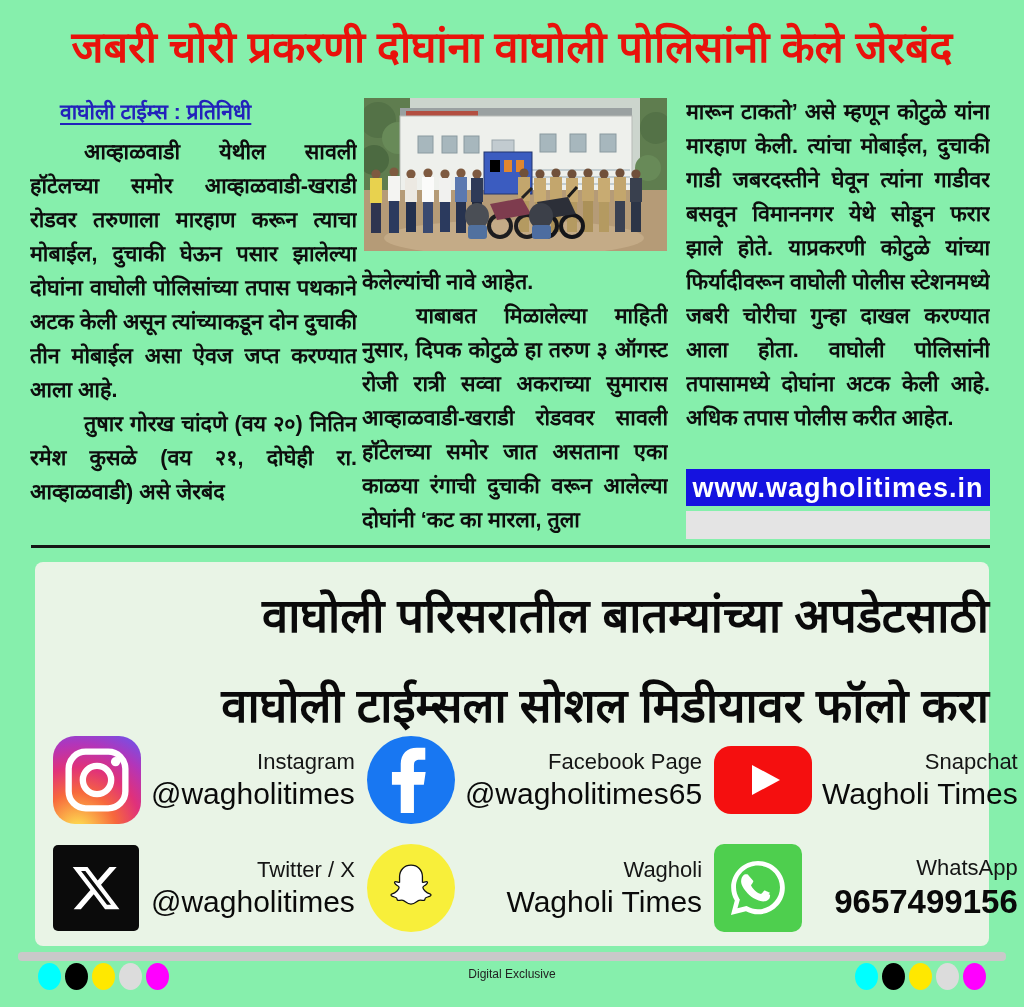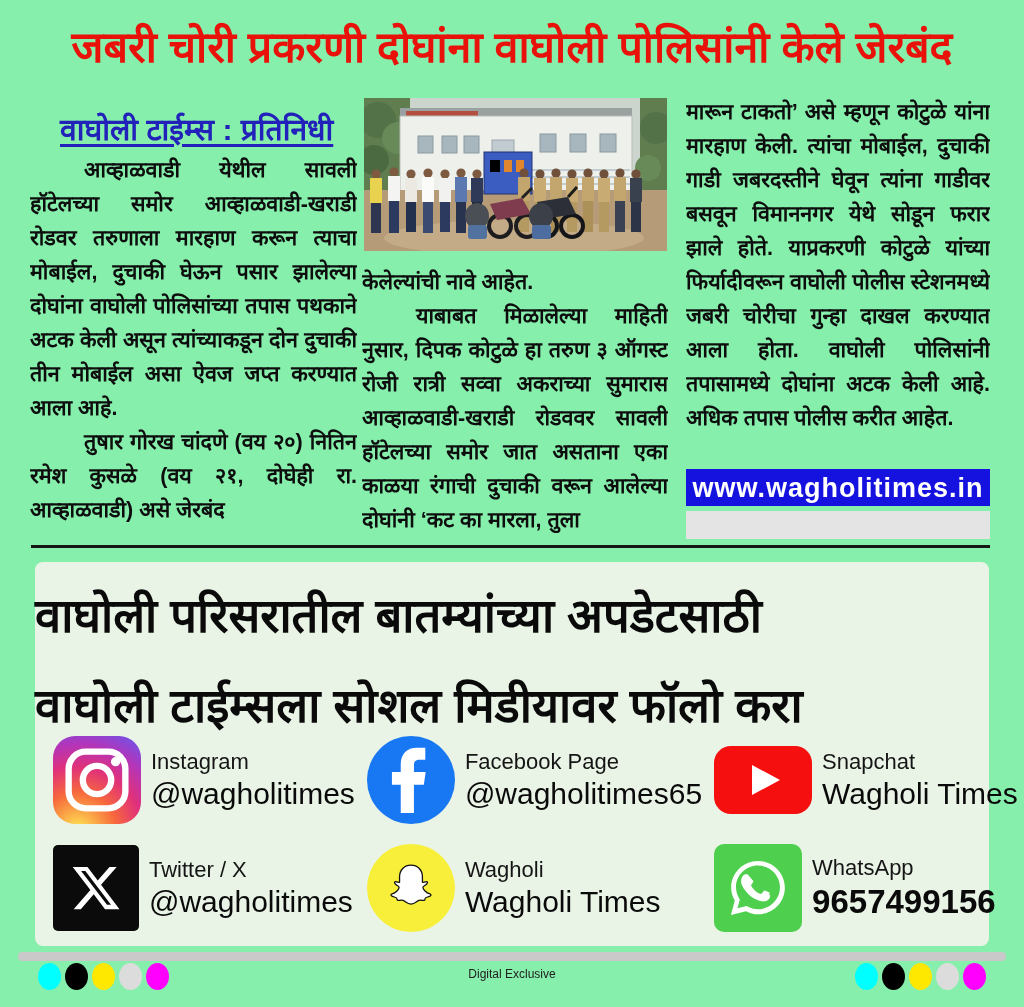--- a/index.html
+++ b/index.html
@@ -11,46 +11,46 @@
     color:#e9120b; font-size:43px; font-weight:700; white-space:nowrap; letter-spacing:0px; }
 
   
   .col { position:absolute; top:95px; color:#0d0d0d; font-size:21.5px; line-height:34px;
     text-align:justify; font-weight:600; }
   .col p { margin:0; }
   .col .indent { text-indent:54px; }
   .col1 { left:30px;  width:327px; height:442px; overflow:hidden; }
   .col2 { left:362px; width:306px; height:442px; }
   .col3 { left:686px; width:304px; height:452px; }
-  .byline { color:#2222bb; font-weight:700; font-size:30px; text-decoration:underline;
-    text-underline-offset:4px; margin:18px 0 6px 30px; text-align:left; white-space:nowrap; }
+  .byline { color:#2222bb; font-weight:700; font-size:21px; text-decoration:underline;
+    text-underline-offset:4px; margin:0 0 6px 30px; text-align:left; white-space:nowrap; }
 
   .photo-wrap { width:303px; height:153px; margin:3px 0 14px 2px; }
   .photo-wrap svg { display:block; width:100%; height:100%; }
   .col2 .textblock { height:268px; overflow:hidden; }
   .col3 .textblock { height:366px; overflow:hidden; }
 
   .webbar { margin-top:8px; height:37px; background:#1512e0; color:#fff; display:flex;
     align-items:center; justify-content:center; font-size:27px; letter-spacing:1px; }
   .graybar { margin-top:5px; height:28px; background:#e4e4e4; }
 
   .hr-black { position:absolute; top:545px; left:31px; width:959px; height:3px; background:#161616; }
 
   
   .promo-box { position:absolute; top:562px; left:35px; width:954px; height:384px;
     background:#e9f4e6; border-radius:8px; }
-  .promo-line { text-align:left; font-weight:700; color:#0a0a0a; font-size:47px; white-space:nowrap; }
+  .promo-line { text-align:right; font-weight:700; color:#0a0a0a; font-size:47px; white-space:nowrap; }
   .promo-line1 { padding-top:20px; }
   .promo-line2 { padding-top:26px; }
 
   .social-grid { position:absolute; left:6px; right:6px; top:168px;
     display:grid; grid-template-columns:1fr 1fr 1fr; row-gap:8px; }
   .social { display:flex; align-items:center; gap:10px; padding-left:12px; height:100px; }
   .sicon { flex:0 0 auto; display:flex; align-items:center; justify-content:center; }
-  .stext { flex:1; display:flex; flex-direction:column; align-items:flex-start; }
+  .stext { flex:1; display:flex; flex-direction:column; align-items:flex-end; }
   .platform { font-size:22px; color:#151515; }
   .handle { font-size:30px; color:#0a0a0a; margin-top:2px; white-space:nowrap; }
   .handle-strong { font-weight:700; font-size:33px; }
 
   
   .icon-ig { width:88px; height:88px; border-radius:22px;
     background:radial-gradient(circle at 28% 108%, #fdd54f 6%, #f7683c 34%, #e0317a 56%, #b335b9 76%, #6a55ee 98%); }
   .icon-fb { width:88px; height:88px; border-radius:50%; background:#1877f2; }
   .icon-yt { width:98px; height:68px; border-radius:17px; background:#f50f0f; }
   .icon-x  { width:86px; height:86px; border-radius:5px; background:#0b0b0b; }

